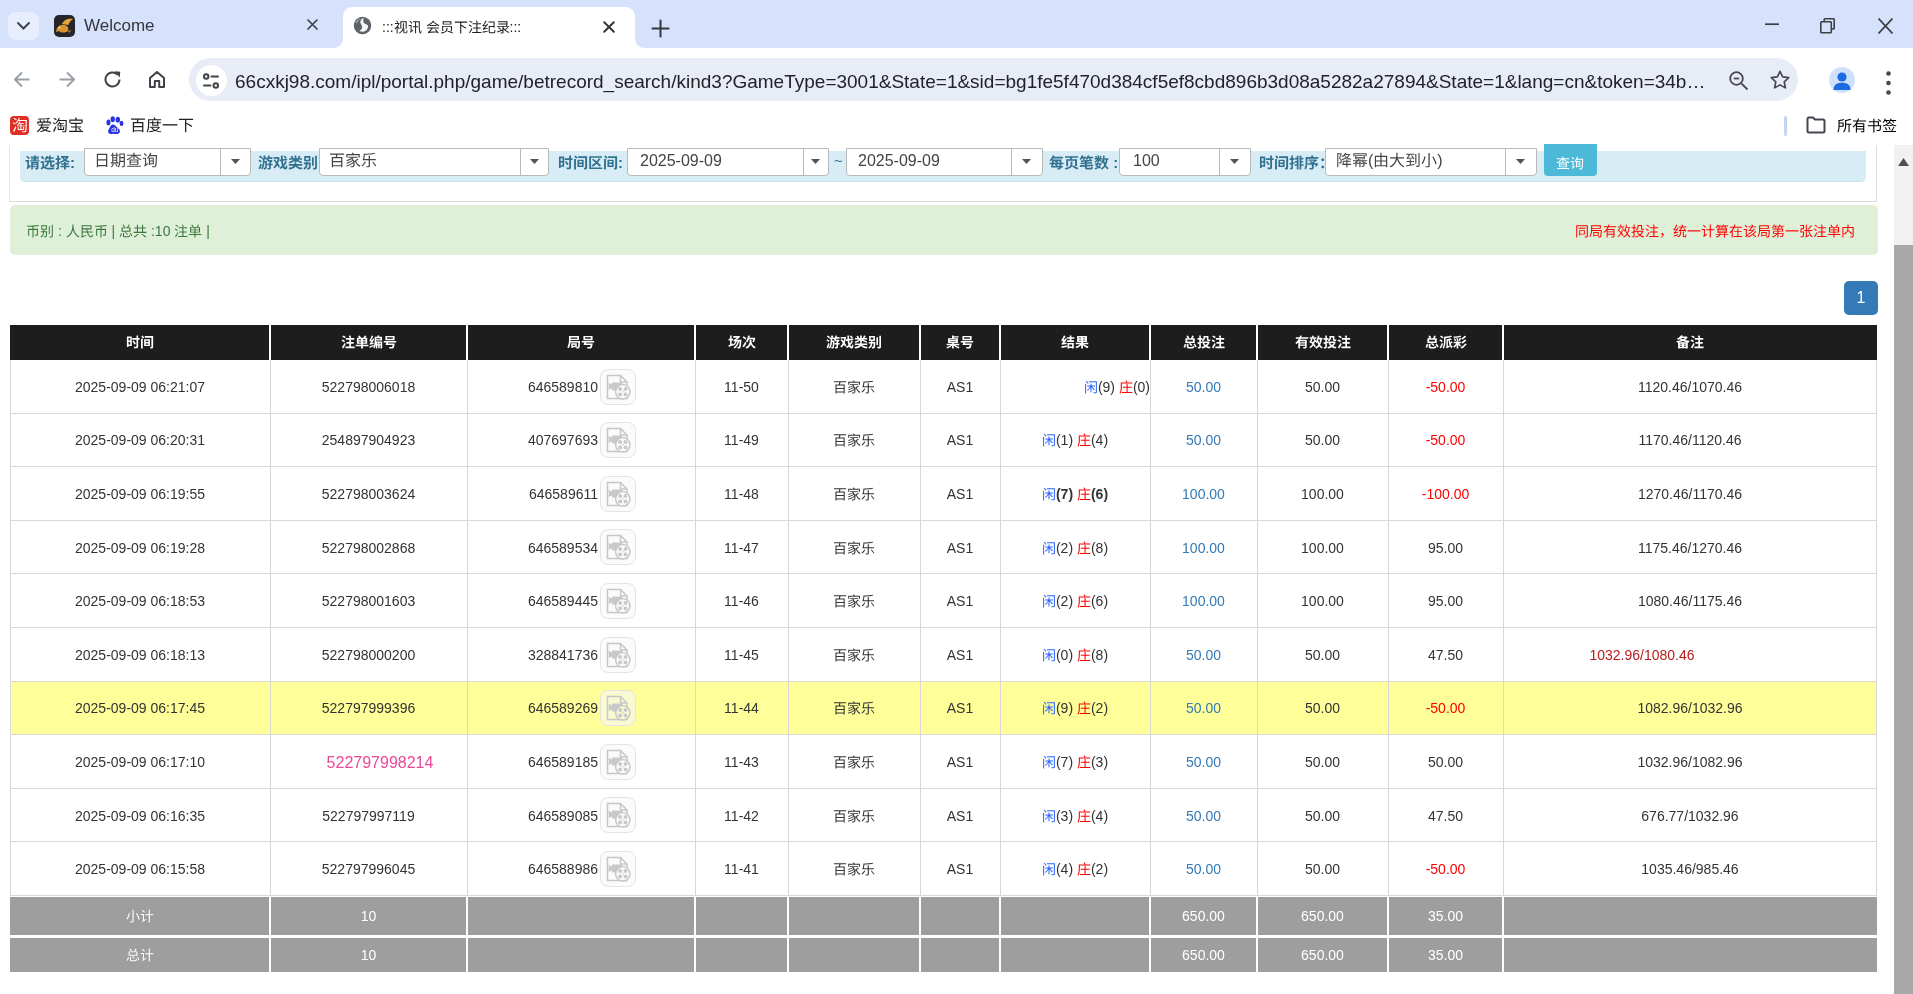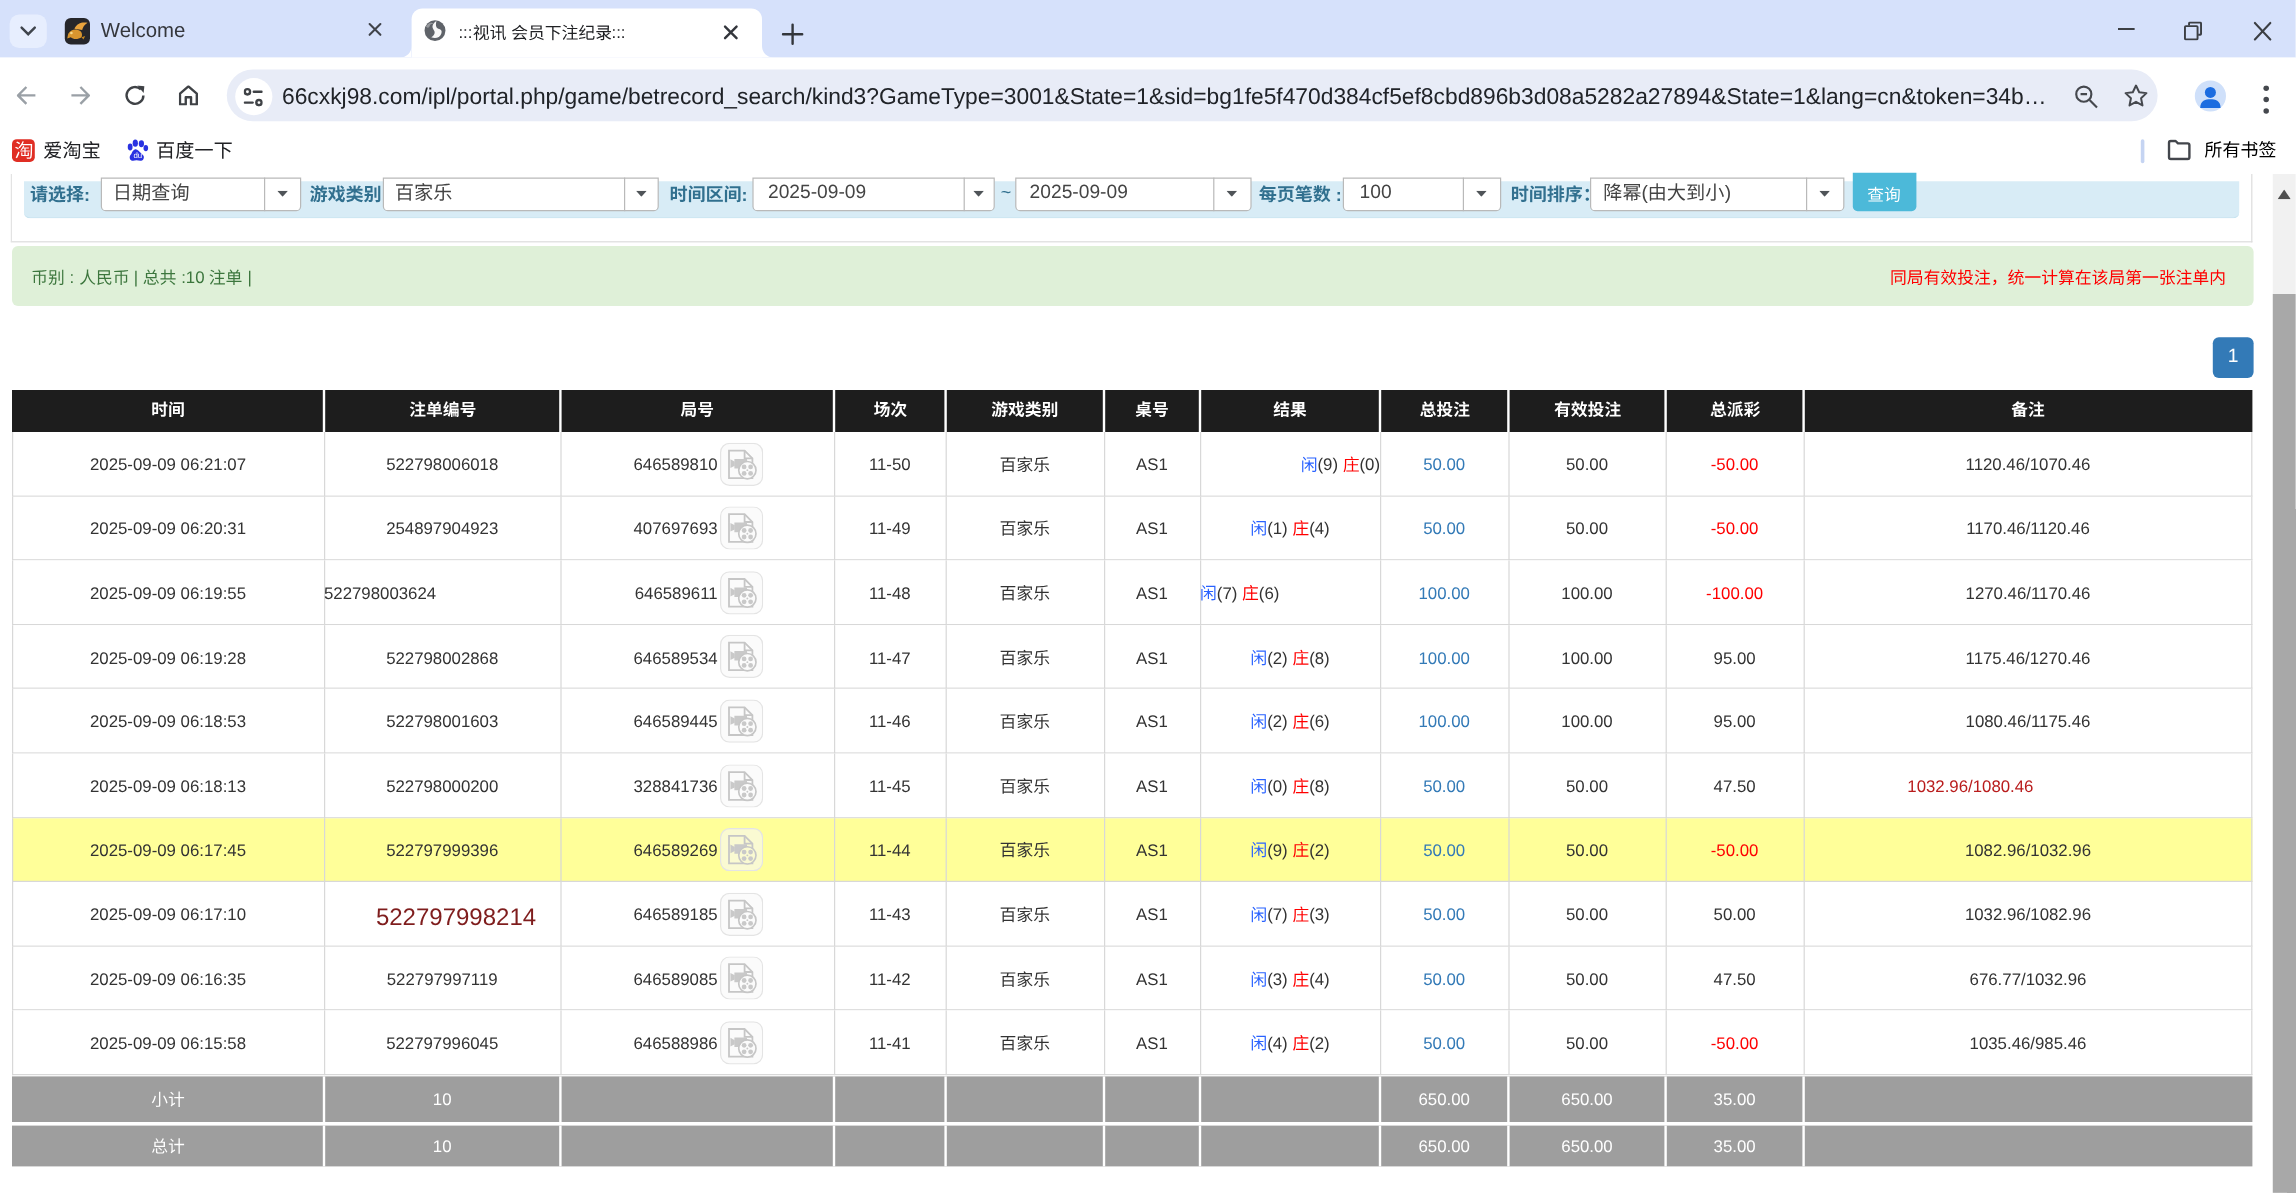--- a/index.html
+++ b/index.html
@@ -449,21 +449,21 @@
 <div class="abs" style="left:695px;top:467px;width:1px;height:54px;background:#d8d8d8;"></div>
 <div class="abs" style="left:788px;top:467px;width:1px;height:54px;background:#d8d8d8;"></div>
 <div class="abs" style="left:920px;top:467px;width:1px;height:54px;background:#d8d8d8;"></div>
 <div class="abs" style="left:1000px;top:467px;width:1px;height:54px;background:#d8d8d8;"></div>
 <div class="abs" style="left:1150px;top:467px;width:1px;height:54px;background:#d8d8d8;"></div>
 <div class="abs" style="left:1257px;top:467px;width:1px;height:54px;background:#d8d8d8;"></div>
 <div class="abs" style="left:1388px;top:467px;width:1px;height:54px;background:#d8d8d8;"></div>
 <div class="abs" style="left:1503px;top:467px;width:1px;height:54px;background:#d8d8d8;"></div>
 <div class="abs" style="left:1876px;top:467px;width:1px;height:54px;background:#d8d8d8;"></div>
 <div class="abs row" style="left:10px;top:486px;width:260px;text-align:center;font-size:14px;color:#333;">2025-09-09 06:19:55</div>
-<div class="abs row" style="left:270px;top:486px;width:197px;font-size:14px;color:#333;">522798003624</div>
+<div class="abs row" style="left:270px;top:486px;width:197px;text-align:center;font-size:14px;color:#333;">522798003624</div>
 <div class="abs row" style="left:467px;top:486px;width:131px;text-align:right;font-size:14px;color:#333;">646589611</div>
 <svg width="36" height="36" viewBox="0 0 36 36" style="position:absolute;left:600px;top:476px">
     <rect x="0.5" y="0.5" width="35" height="35" rx="7.5" fill="#fbfbfb" stroke="#e4e4e4"></rect>
     <g fill="none" stroke="#c6c6c6" stroke-width="1.5">
       <path d="M7.5 6.5 L20.5 6.5 L27 13 L27 29.5 L7.5 29.5 Z"></path>
       <path d="M20.5 6.5 L20.5 13 L27 13"></path>
     </g>
     <g fill="#c9c9c9">
       <path d="M12 13.5 L22.5 13.5 L22.5 21.5 L12 21.5 Z"></path>
       <path d="M12.3 15.8 L8.7 13.8 L8.7 21 L12.3 19.2 Z"></path>
@@ -477,21 +477,21 @@
       <circle cx="22.8" cy="22.8" r="0.8"></circle>
     </g>
   </svg>
 <div class="abs row" style="left:695px;top:486px;width:93px;text-align:center;font-size:14px;color:#333;">11-48</div>
 <div class="abs row" style="left:788px;top:486px;width:132px;text-align:center;font-size:14px;color:#333;"><svg class="cg" width="42.0" height="14.0" viewBox="0 -220 750 250" fill="currentColor">
       <use href="#g11" x="0"></use>
       <use href="#g29" x="250"></use>
       <use href="#g30" x="500"></use>
     </svg></div>
 <div class="abs row" style="left:920px;top:486px;width:80px;text-align:center;font-size:14px;color:#333;">AS1</div>
-<div class="abs row" style="left:1000px;top:486px;width:150px;text-align:left;font-size:14px;color:#333;"><svg class="cg" width="14.0" height="14.0" viewBox="0 -220 250 250" fill="#2962ff">
+<div class="abs row" style="left:1000px;top:486px;width:150px;text-align:center;font-size:14px;color:#333;font-weight:bold;"><svg class="cg" width="14.0" height="14.0" viewBox="0 -220 250 250" fill="#2962ff">
       <use href="#g84" x="0"></use>
     </svg><span>(7)&nbsp;</span><svg class="cg" width="14.0" height="14.0" viewBox="0 -220 250 250" fill="#f00">
       <use href="#g85" x="0"></use>
     </svg><span>(6)</span></div>
 <div class="abs row" style="left:1150px;top:486px;width:107px;text-align:center;font-size:14px;color:#337ab7;">100.00</div>
 <div class="abs row" style="left:1257px;top:486px;width:131px;text-align:center;font-size:14px;color:#333;">100.00</div>
 <div class="abs row" style="left:1388px;top:486px;width:115px;text-align:center;font-size:14px;color:#f00;">-100.00</div>
 <div class="abs row" style="left:1503px;top:486px;width:374px;text-align:center;font-size:14px;color:#333;">1270.46/1170.46</div>
 <div class="abs" style="left:10px;top:521px;width:1867px;height:53px;background:#fff;border-bottom:1px solid #d8d8d8;"></div>
 <div class="abs" style="left:10px;top:521px;width:1px;height:53px;background:#d8d8d8;"></div>
@@ -704,21 +704,21 @@
 <div class="abs" style="left:695px;top:735px;width:1px;height:54px;background:#d8d8d8;"></div>
 <div class="abs" style="left:788px;top:735px;width:1px;height:54px;background:#d8d8d8;"></div>
 <div class="abs" style="left:920px;top:735px;width:1px;height:54px;background:#d8d8d8;"></div>
 <div class="abs" style="left:1000px;top:735px;width:1px;height:54px;background:#d8d8d8;"></div>
 <div class="abs" style="left:1150px;top:735px;width:1px;height:54px;background:#d8d8d8;"></div>
 <div class="abs" style="left:1257px;top:735px;width:1px;height:54px;background:#d8d8d8;"></div>
 <div class="abs" style="left:1388px;top:735px;width:1px;height:54px;background:#d8d8d8;"></div>
 <div class="abs" style="left:1503px;top:735px;width:1px;height:54px;background:#d8d8d8;"></div>
 <div class="abs" style="left:1876px;top:735px;width:1px;height:54px;background:#d8d8d8;"></div>
 <div class="abs row" style="left:10px;top:754px;width:260px;text-align:center;font-size:14px;color:#333;">2025-09-09 06:17:10</div>
-<div class="abs row" style="left:270px;top:754px;width:197px;text-align:center;font-size:20px;color:#7f1d1d;padding-left:23px;">522797998214</div>
+<div class="abs row" style="left:270px;top:754px;width:197px;text-align:center;font-size:16px;color:#ec4899;padding-left:23px;">522797998214</div>
 <div class="abs row" style="left:467px;top:754px;width:131px;text-align:right;font-size:14px;color:#333;">646589185</div>
 <svg width="36" height="36" viewBox="0 0 36 36" style="position:absolute;left:600px;top:744px">
     <rect x="0.5" y="0.5" width="35" height="35" rx="7.5" fill="#fbfbfb" stroke="#e4e4e4"></rect>
     <g fill="none" stroke="#c6c6c6" stroke-width="1.5">
       <path d="M7.5 6.5 L20.5 6.5 L27 13 L27 29.5 L7.5 29.5 Z"></path>
       <path d="M20.5 6.5 L20.5 13 L27 13"></path>
     </g>
     <g fill="#c9c9c9">
       <path d="M12 13.5 L22.5 13.5 L22.5 21.5 L12 21.5 Z"></path>
       <path d="M12.3 15.8 L8.7 13.8 L8.7 21 L12.3 19.2 Z"></path>

